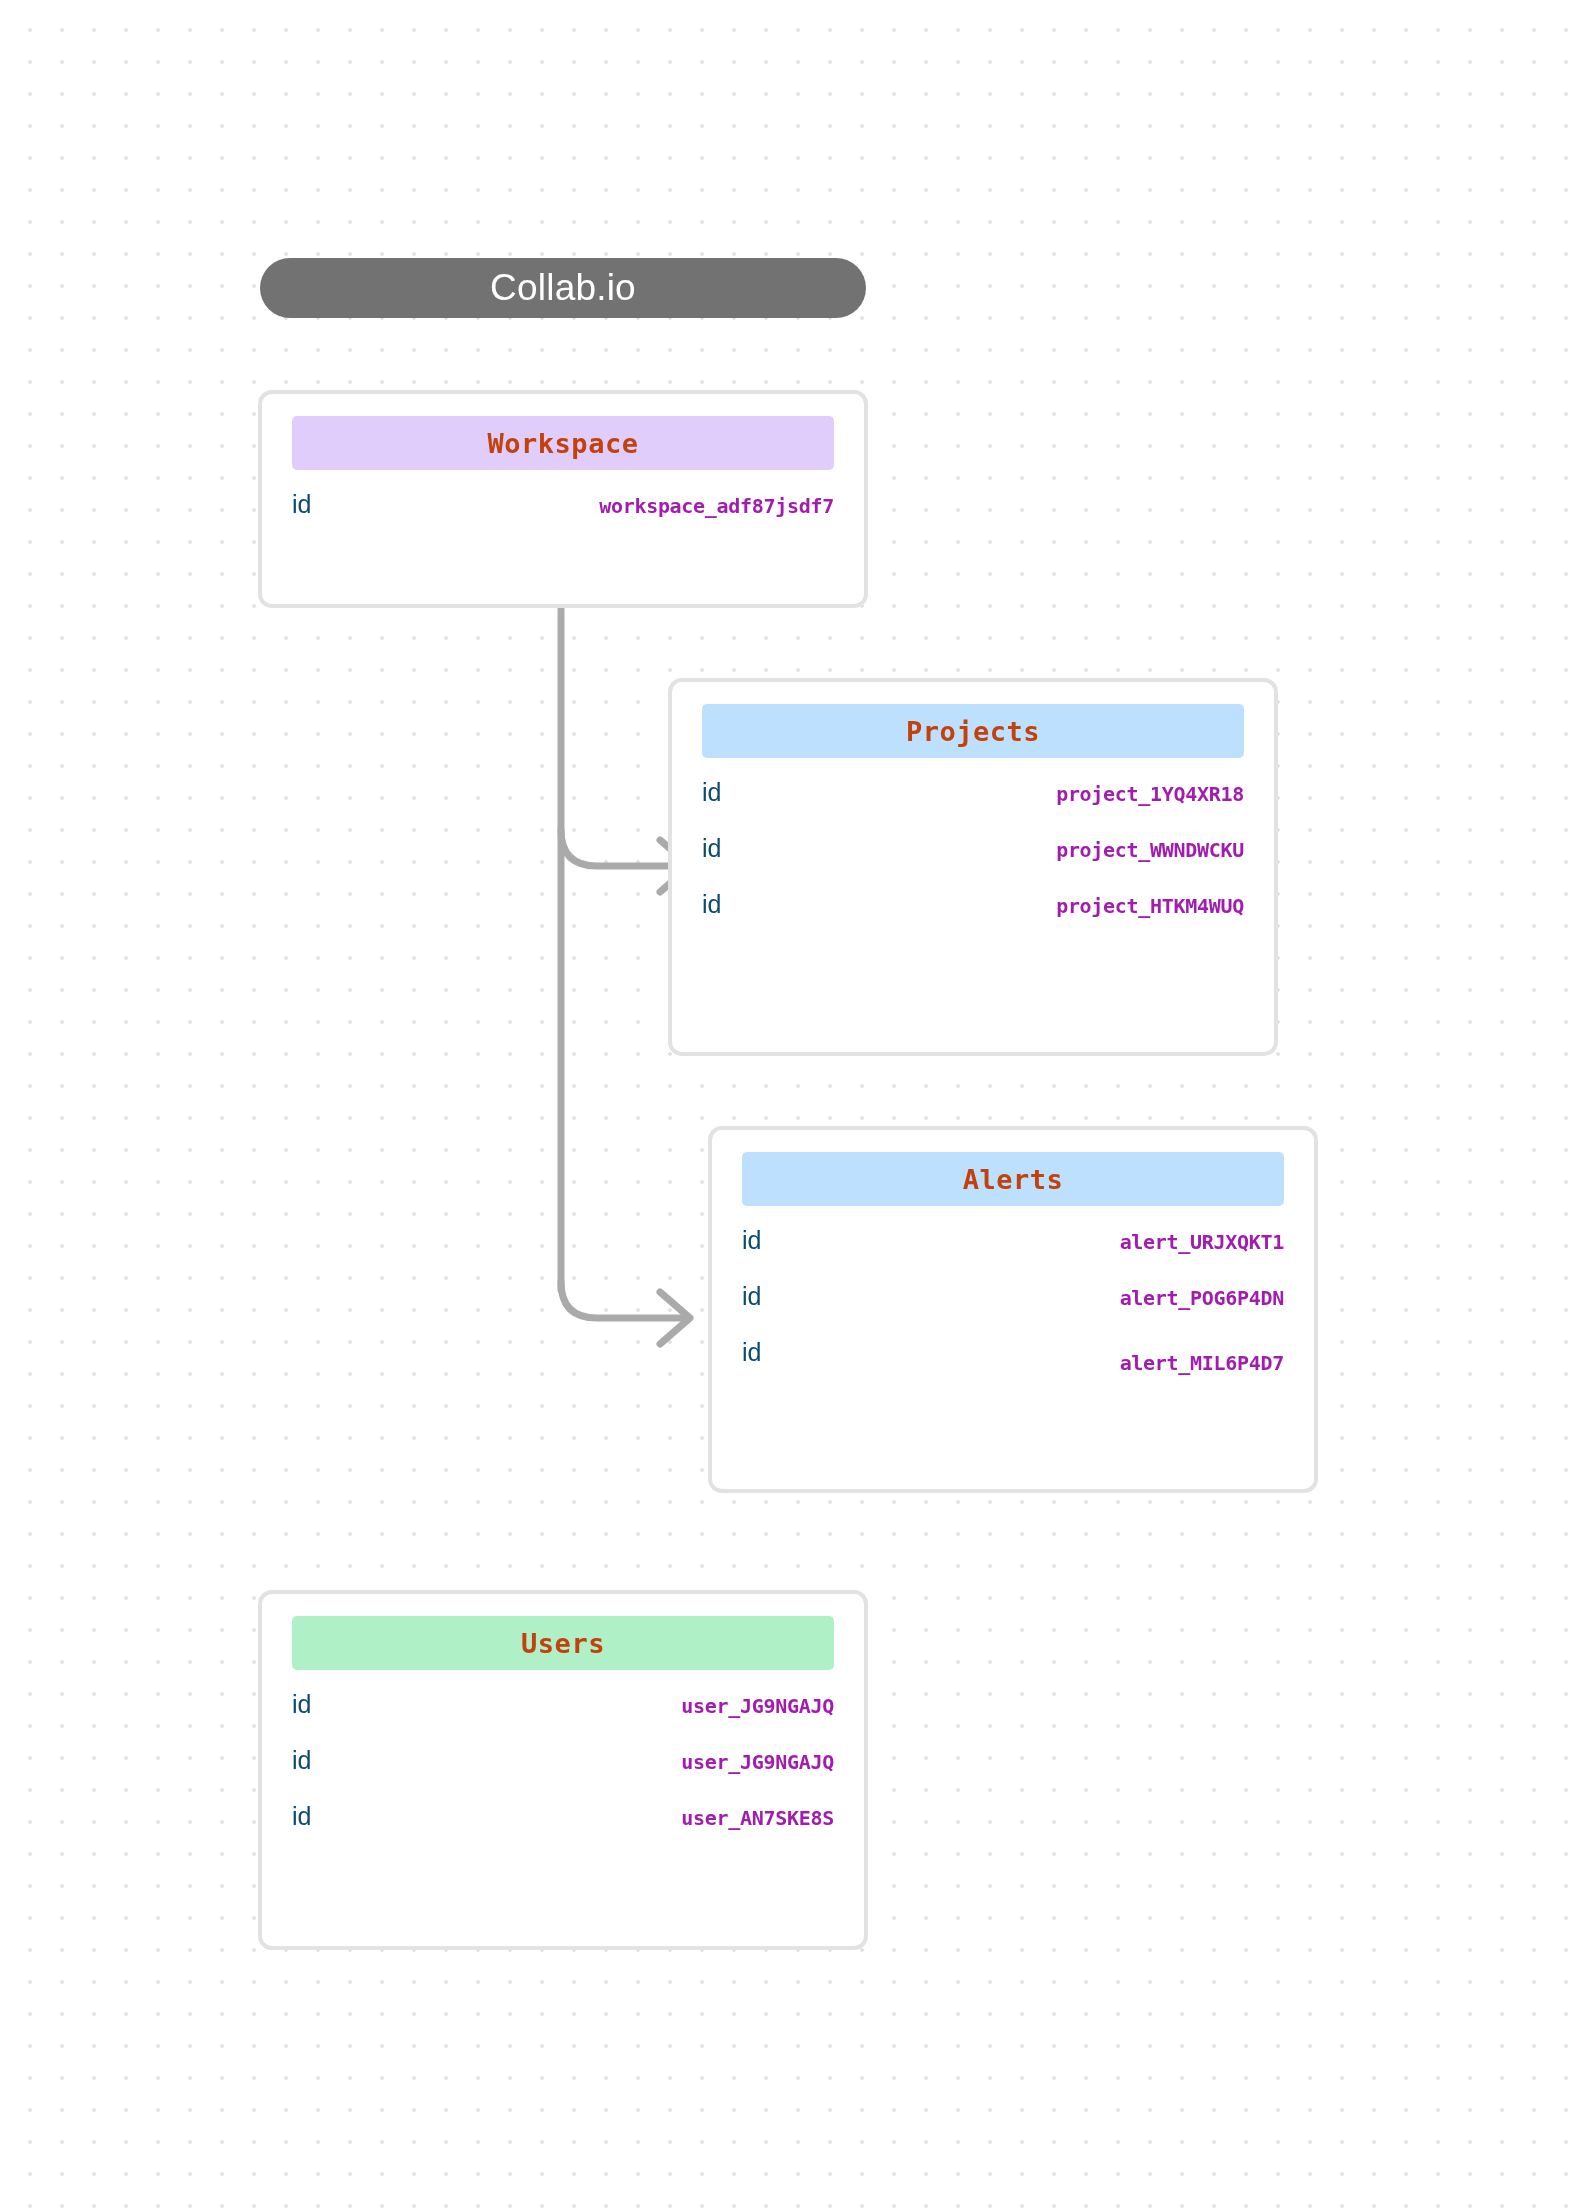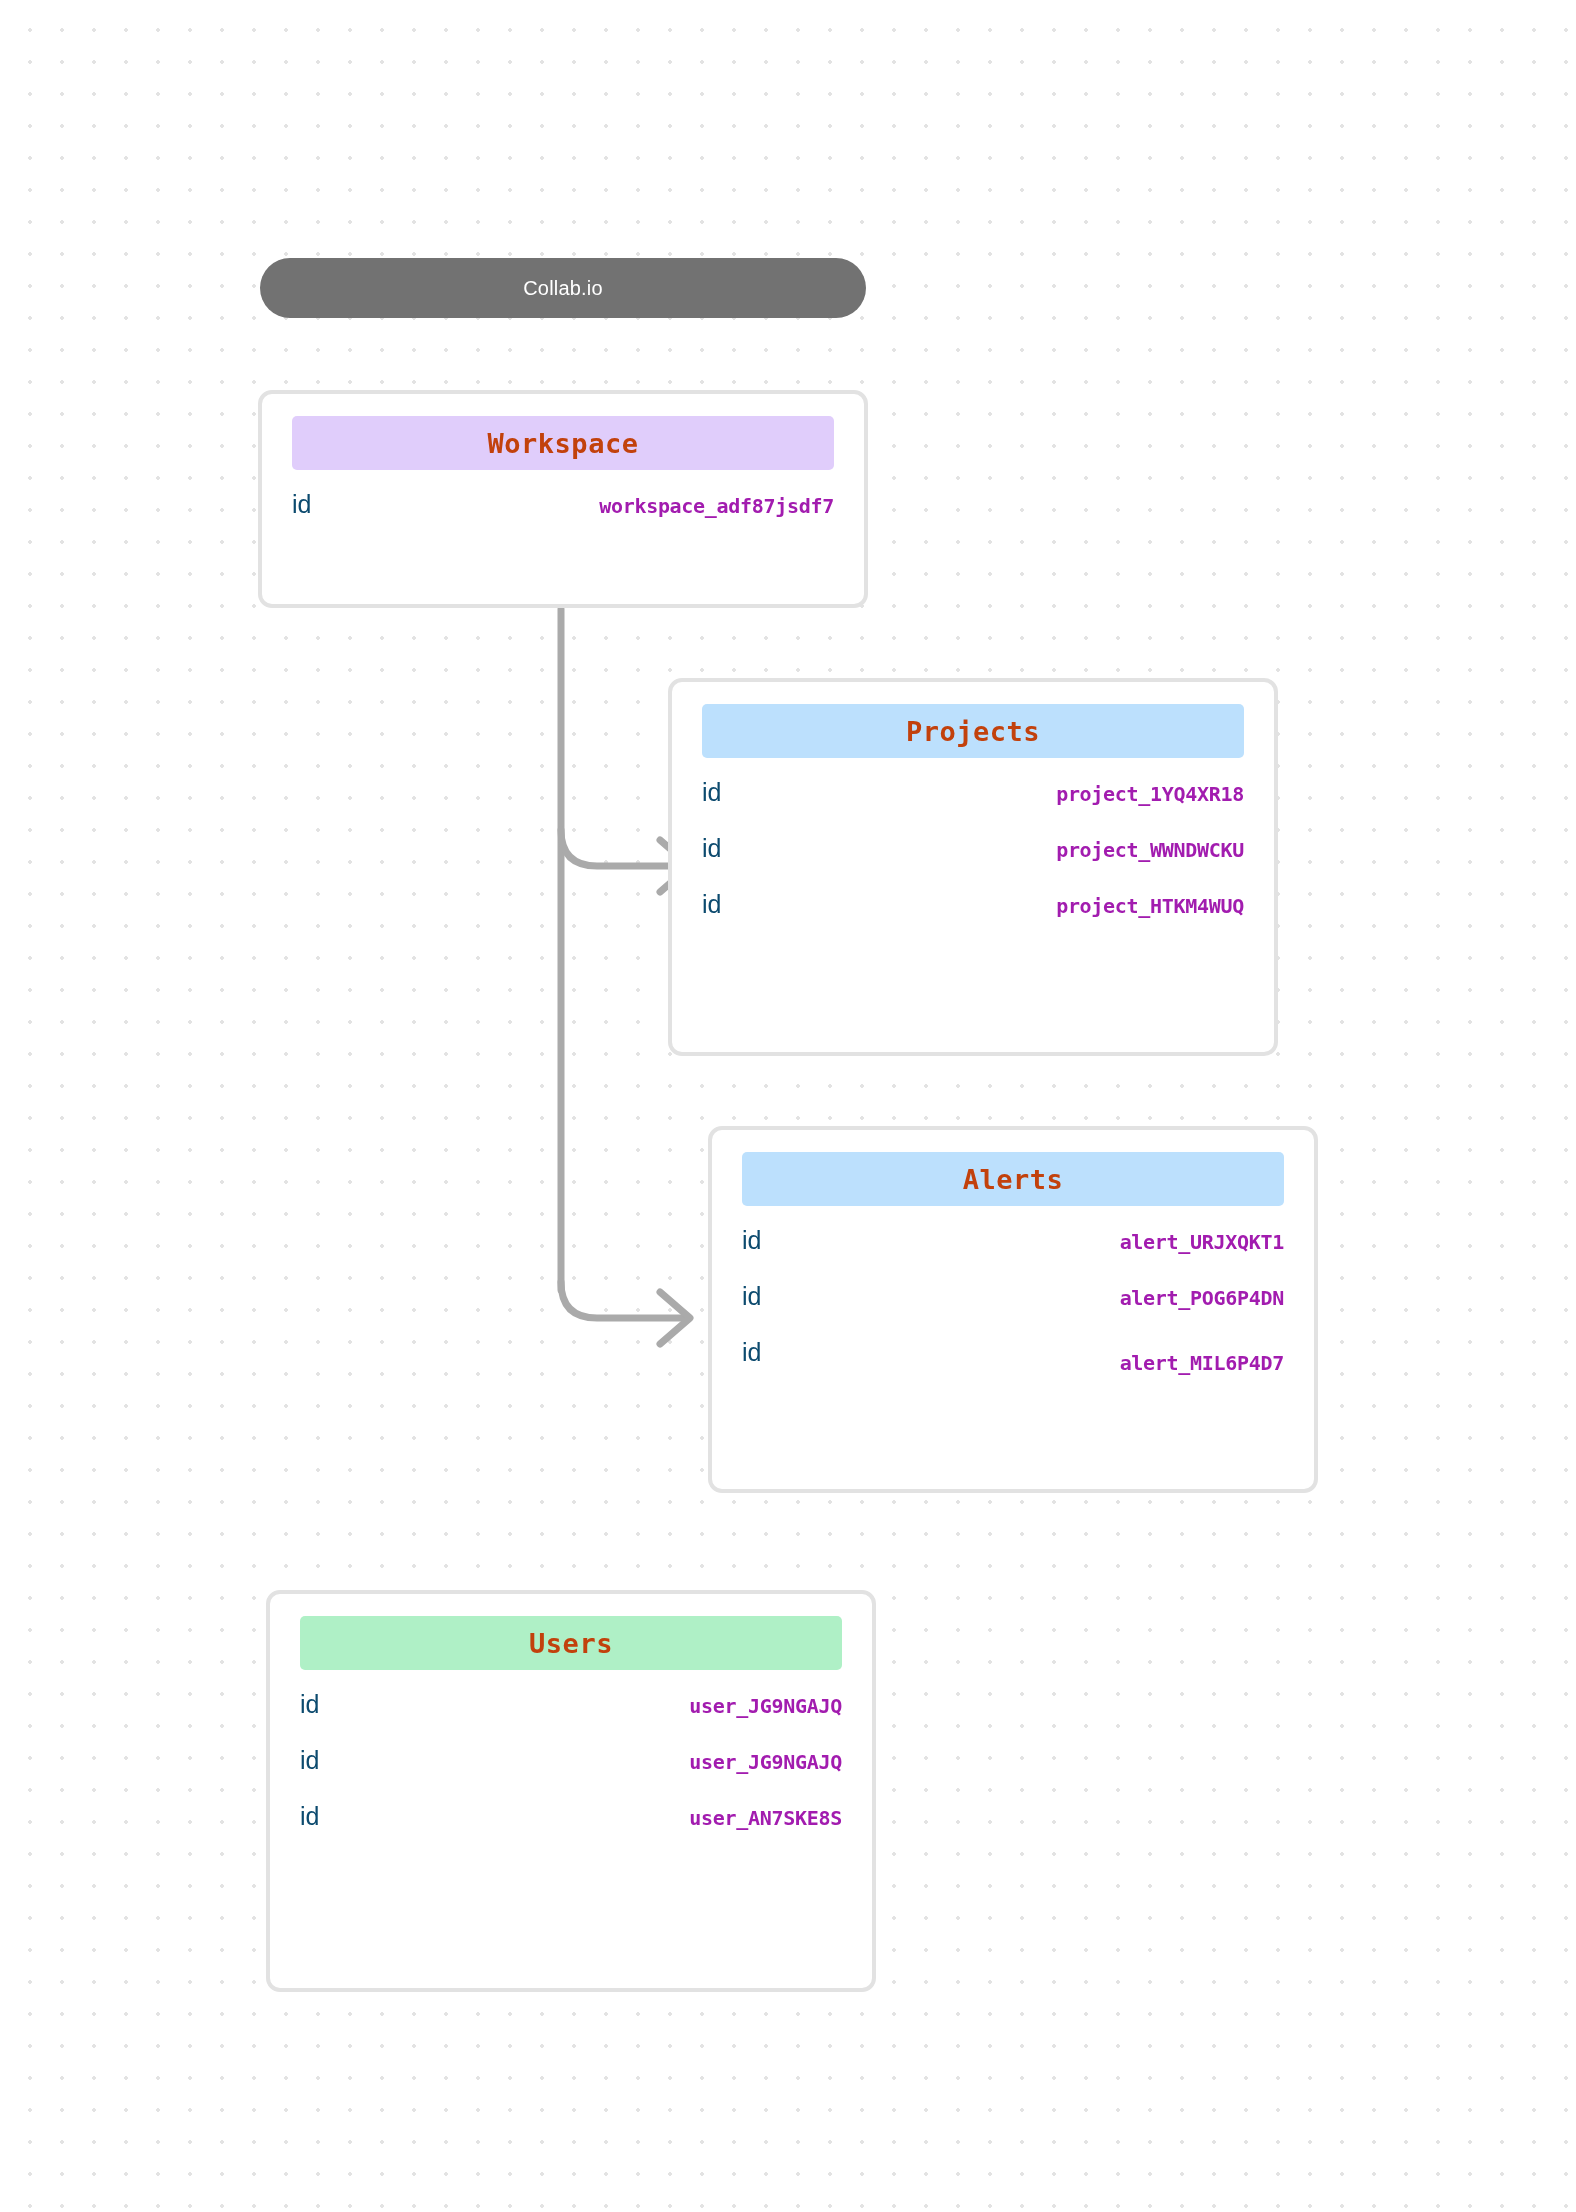--- a/index.html
+++ b/index.html
@@ -44,21 +44,21 @@
     width: 606px;
     height: 60px;
     background: #727272;
     border-radius: 30px;
     display: flex;
     align-items: center;
     justify-content: center;
   }
   .title-pill-label {
     font-family: "Liberation Sans", sans-serif;
-    font-size: 20px;
+    font-size: 37px;
     color: #ffffff;
     letter-spacing: 0.2px;
   }
 
   
   .card {
     position: absolute;
     background: #ffffff;
     border: 4px solid #e2e2e2;
     border-radius: 14px;
@@ -117,24 +117,24 @@
     width: 610px;
     height: 378px;
   }
   #card-alerts {
     left: 708px;
     top: 1126px;
     width: 610px;
     height: 367px;
   }
   #card-users {
-    left: 266px;
+    left: 258px;
     top: 1590px;
     width: 610px;
-    height: 402px;
+    height: 360px;
   }
 
   
   #card-workspace .card-header { background: #e0cdfb; }
   #card-projects  .card-header { background: #bce0fd; }
   #card-alerts    .card-header { background: #bce0fd; }
   #card-users     .card-header { background: #aff0c6; }
 
   
   #card-alerts .card-row:nth-child(3) .row-value {

